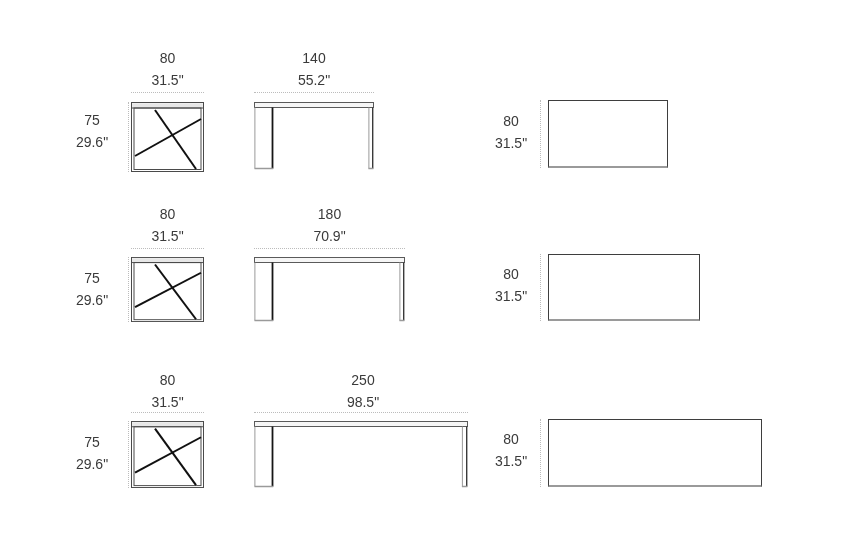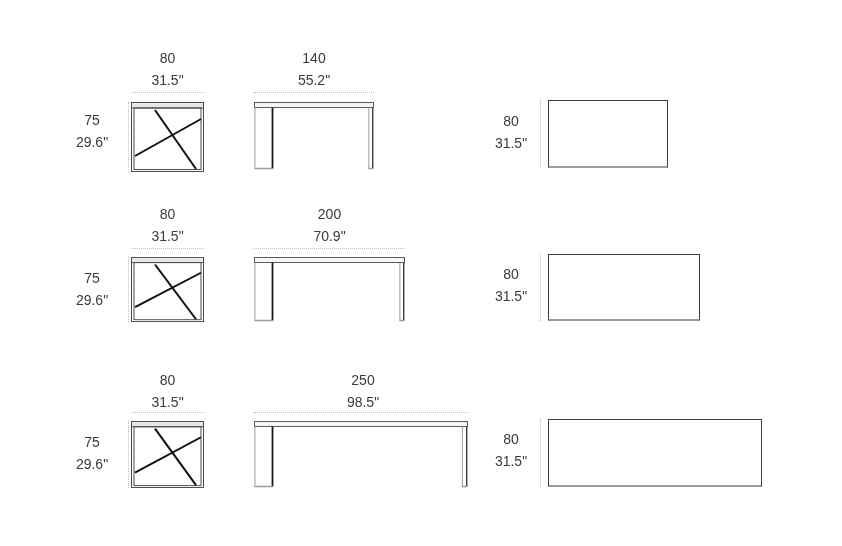--- a/index.html
+++ b/index.html
@@ -75,21 +75,21 @@
     <div>31.5"</div>
   </div>
   <div class="abs vdim" style="left:540px;top:100px;height:68px;"></div>
   <div class="abs topview" style="left:548px;top:100px;width:120px;height:68px;"></div>
 
   <div class="abs lbl center" style="left:131px;top:203px;width:73px;">
     <div>80</div>
     <div>31.5"</div>
   </div>
   <div class="abs lbl center" style="left:254px;top:203px;width:151px;">
-    <div>200</div>
+    <div>180</div>
     <div>70.9"</div>
   </div>
   <div class="abs hdim" style="left:131px;top:248px;width:73px;"></div>
   <div class="abs hdim" style="left:254px;top:248px;width:151px;"></div>
   <div class="abs vdim" style="left:128px;top:257px;height:65px;"></div>
   <div class="abs lbl right" style="left:58px;top:267px;width:68px;">
     <div>75</div>
     <div>29.6"</div>
   </div>
   <svg class="abs" style="left:131px;top:257px;" width="73" height="65" viewBox="0 0 73 70" preserveAspectRatio="none">

